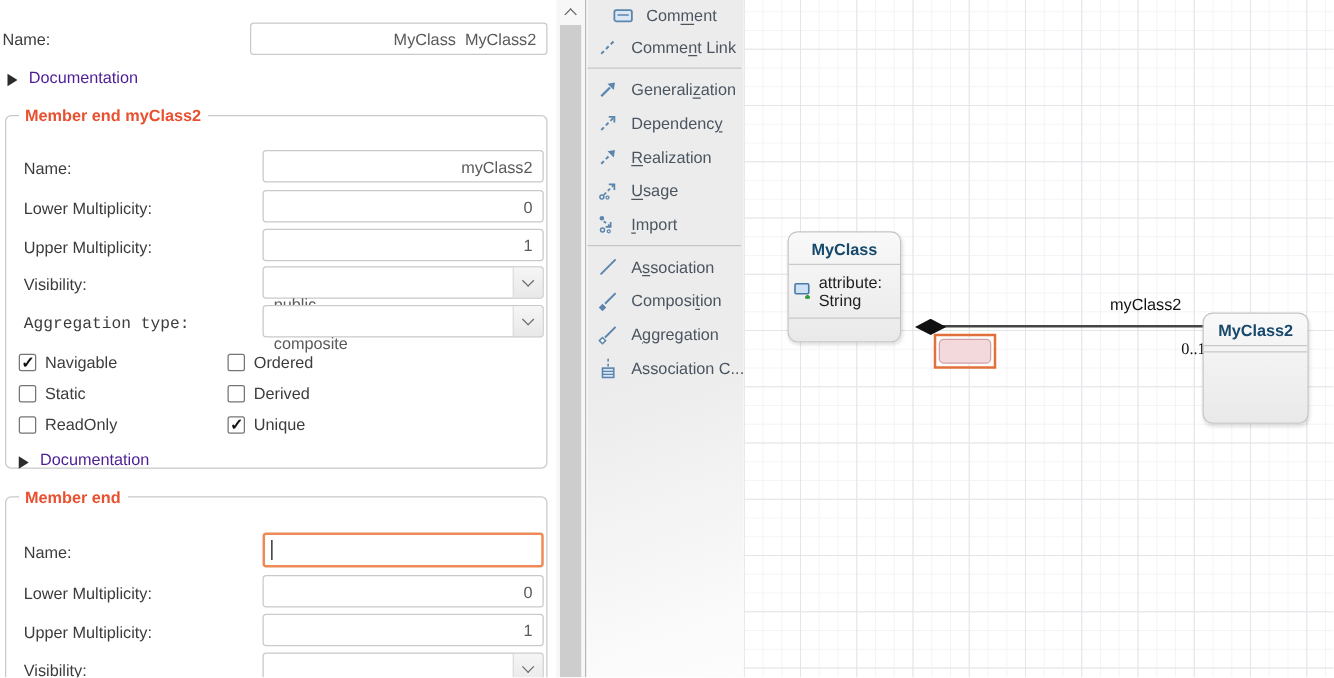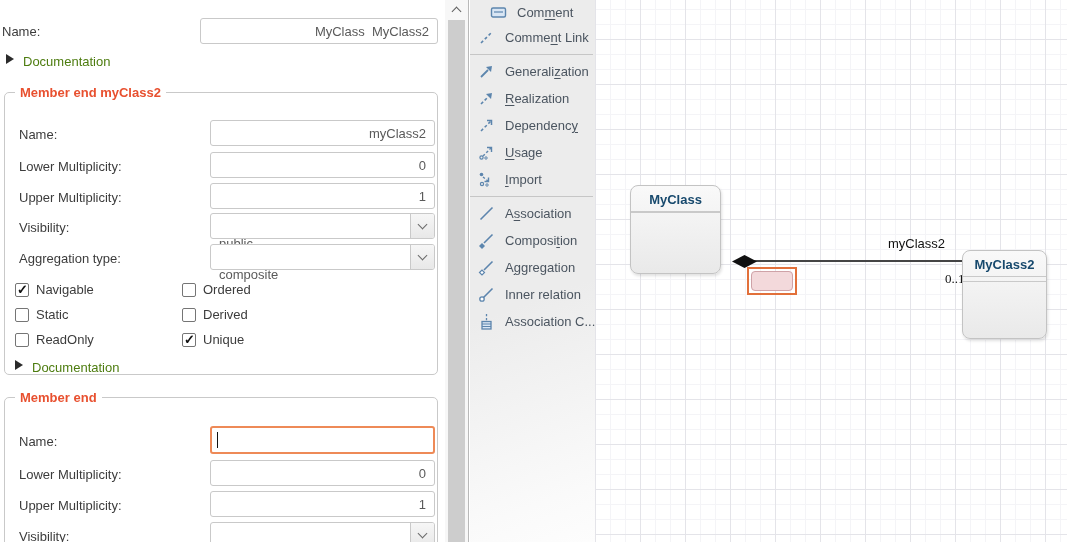--- a/index.html
+++ b/index.html
@@ -30,21 +30,21 @@
     width:24px; height:100%; border-left:1px solid #c9c9c9; background:linear-gradient(#f6f6f6,#e8e8e8);
     display:flex; align-items:center; justify-content:center; border-radius:0 2px 2px 0;
   }
   .chev { width:7px; height:7px; border-right:1.5px solid #6a6a6a; border-bottom:1.5px solid #6a6a6a;
     transform:rotate(45deg); margin-top:-4px; }
   fieldset.group {
     position:absolute; border:1px solid #c9c9c9; border-radius:5px; left:4px; width:434px;
     background:transparent;
   }
   fieldset.group legend { margin-left:10px; padding:0 5px; font-weight:bold; color:#e8502f; font-size:13px; }
-  .toggle { position:absolute; display:flex; align-items:flex-start; gap:9px; color:#4d7c0f; cursor:default; }
+  .toggle { position:absolute; display:flex; align-items:flex-end; gap:9px; color:#4c1d95; cursor:default; }
   .tri { width:0; height:0; border-left:8px solid #2b2b2b; border-top:5px solid transparent; border-bottom:5px solid transparent; }
   .cbrow { position:absolute; display:flex; align-items:center; gap:7px; }
   .cbox { width:14px; height:14px; border:1px solid #757575; border-radius:2px; background:#fff;
     position:relative; font-size:13px; font-weight:bold; color:#111; line-height:11px; text-align:center; }
   .cbox span { position:absolute; left:1px; top:0; }
   
   .vscroll { position:absolute; left:445px; top:0; width:24px; height:542px; background:#f7f7f7; border-right:1px solid #b9b9b9; }
   .scroll-up { position:absolute; left:2px; top:2px; width:19px; height:16px; display:flex; align-items:center; justify-content:center; }
   .upchev { width:7px; height:7px; border-left:1.6px solid #5f5f5f; border-top:1.6px solid #5f5f5f; transform:rotate(45deg); margin-top:3px; }
   .thumb { position:absolute; left:3px; top:20px; width:17px; height:522px; background:#cdcdcd; }
@@ -112,21 +112,21 @@
       <input class="tinput" style="top: 83px;" value="1">
 
       <div class="flabel fs-label" style="top:120px;">Visibility:</div>
       <div class="selectbox" style="top:113px;">
         <span class="sval">public</span>
         <span class="sbtn">
             <span class="chev"></span>
           </span>
       </div>
 
-      <div class="flabel fs-label" style="top:151px;">Aggregation type:</div>
+      <div class="flabel fs-label" style="top:151px;font-family:Liberation Mono, monospace;">Aggregation type:</div>
       <div class="selectbox" style="top:144px;">
         <span class="sval">composite</span>
         <span class="sbtn">
             <span class="chev"></span>
           </span>
       </div>
 
       <div class="cbrow" style="left:10px; top:182px;">
         <span class="cbox">
             <span>✓</span>
@@ -230,35 +230,35 @@
             <line x1="3" y1="14" x2="10" y2="7" stroke="#5c85ad" stroke-width="1.8"></line>
             <polygon points="8,4 13,9 14,3" fill="#5c85ad"></polygon>
           </svg>
       </span>
       <span class="plabel"><span>Generali</span><u>z</u><span>ation</span></span>
     </div>
 
     <div class="pitem">
       <span class="picon">
         <svg width="17" height="17" viewBox="0 0 17 17">
+            <line x1="3" y1="14" x2="13" y2="4" stroke="#5c85ad" stroke-width="1.5" stroke-dasharray="3 2.2"></line>
+            <polyline points="9,3.5 13.5,3.5 13.5,8" fill="none" stroke="#5c85ad" stroke-width="1.5"></polyline>
+          </svg>
+      </span>
+      <span class="plabel"><span>Dependenc</span><u>y</u><span></span></span>
+    </div>
+
+    <div class="pitem">
+      <span class="picon">
+        <svg width="17" height="17" viewBox="0 0 17 17">
             <line x1="3" y1="14" x2="10" y2="7" stroke="#5c85ad" stroke-width="1.6" stroke-dasharray="3 2.2"></line>
             <polygon points="8,4 13,9 14,3" fill="#5c85ad"></polygon>
           </svg>
       </span>
       <span class="plabel"><span></span><u>R</u><span>ealization</span></span>
-    </div>
-
-    <div class="pitem">
-      <span class="picon">
-        <svg width="17" height="17" viewBox="0 0 17 17">
-            <line x1="3" y1="14" x2="13" y2="4" stroke="#5c85ad" stroke-width="1.5" stroke-dasharray="3 2.2"></line>
-            <polyline points="9,3.5 13.5,3.5 13.5,8" fill="none" stroke="#5c85ad" stroke-width="1.5"></polyline>
-          </svg>
-      </span>
-      <span class="plabel"><span>Dependenc</span><u>y</u><span></span></span>
     </div>
 
     <div class="pitem">
       <span class="picon">
         <svg width="17" height="17" viewBox="0 0 17 17">
             <line x1="5" y1="12" x2="13" y2="4" stroke="#5c85ad" stroke-width="1.4" stroke-dasharray="2.6 2"></line>
             <polyline points="9,3.5 13.5,3.5 13.5,8" fill="none" stroke="#5c85ad" stroke-width="1.4"></polyline>
             <circle cx="3.5" cy="13.5" r="1.6" fill="none" stroke="#5c85ad" stroke-width="1.2"></circle>
             <circle cx="8" cy="14" r="1.2" fill="none" stroke="#5c85ad" stroke-width="1"></circle>
           </svg>
@@ -303,29 +303,20 @@
     <div class="pitem">
       <span class="picon">
         <svg width="17" height="17" viewBox="0 0 17 17">
             <line x1="6" y1="11" x2="14.5" y2="2.5" stroke="#5c85ad" stroke-width="1.6"></line>
             <polygon points="1.5,13.5 4,11 6.5,13.5 4,16" fill="#fff" stroke="#5c85ad" stroke-width="1.2"></polygon>
           </svg>
       </span>
       <span class="plabel"><span>A</span><u>g</u><span>gregation</span></span>
     </div>
 
-    <div class="pitem">
-      <span class="picon">
-        <svg width="17" height="17" viewBox="0 0 17 17">
-            <line x1="5.5" y1="11.5" x2="14.5" y2="2.5" stroke="#5c85ad" stroke-width="1.6"></line>
-            <circle cx="4" cy="13" r="2.2" fill="#fff" stroke="#5c85ad" stroke-width="1.3"></circle>
-          </svg>
-      </span>
-      <span class="plabel"><span>Inner relation</span><u></u><span></span></span>
-    </div>
 
     <div class="pitem">
       <span class="picon">
         <svg width="17" height="17" viewBox="0 0 17 17">
             <line x1="8.5" y1="1" x2="8.5" y2="8" stroke="#5c85ad" stroke-width="1.3" stroke-dasharray="2.2 1.8"></line>
             <rect x="4" y="8.5" width="9" height="7.5" fill="#d9e6f4" stroke="#5c85ad" stroke-width="1.3"></rect>
             <line x1="4" y1="11" x2="13" y2="11" stroke="#5c85ad" stroke-width="1"></line>
             <line x1="4" y1="13.5" x2="13" y2="13.5" stroke="#5c85ad" stroke-width="1"></line>
           </svg>
       </span>
@@ -334,20 +325,30 @@
   </div>
 
   <div class="canvas">
 
     <div class="assoc-line" style="left:143px; top:260px; width:225px; height:2px;"></div>
     <div class="diamond" style="left:137px; top:255px;"></div>
 
     <div class="umlclass" style="left:35px; top:185px; width:91px; height:89px;">
       <div class="umlhead">MyClass</div>
       <div class="umlsep"></div>
+      <div class="attr-row">
+        <span>
+          <svg width="16" height="14" viewBox="0 0 16 14">
+              <rect x="1" y="2" width="11" height="8" rx="1" fill="#cfe2f5" stroke="#4a7aa8" stroke-width="1.3"></rect>
+              <line x1="9" y1="13" x2="13" y2="13" stroke="#2f9e3a" stroke-width="2"></line>
+              <line x1="11" y1="11" x2="11" y2="14.5" stroke="#2f9e3a" stroke-width="2"></line>
+            </svg>
+        </span>
+        <span>attribute: String</span>
+      </div>
       <div class="umlsep"></div>
     </div>
 
     <div class="sel-label" style="left:152px; top:267px; width:50px; height:28px;">
       <div class="inner"></div>
     </div>
 
     <div class="canvas-text" style="left:293px; top:236px;">myClass2</div>
     <div class="canvas-text" style="left:350px; top:271px;font-family:Liberation Serif, serif;">0..1</div>
 

